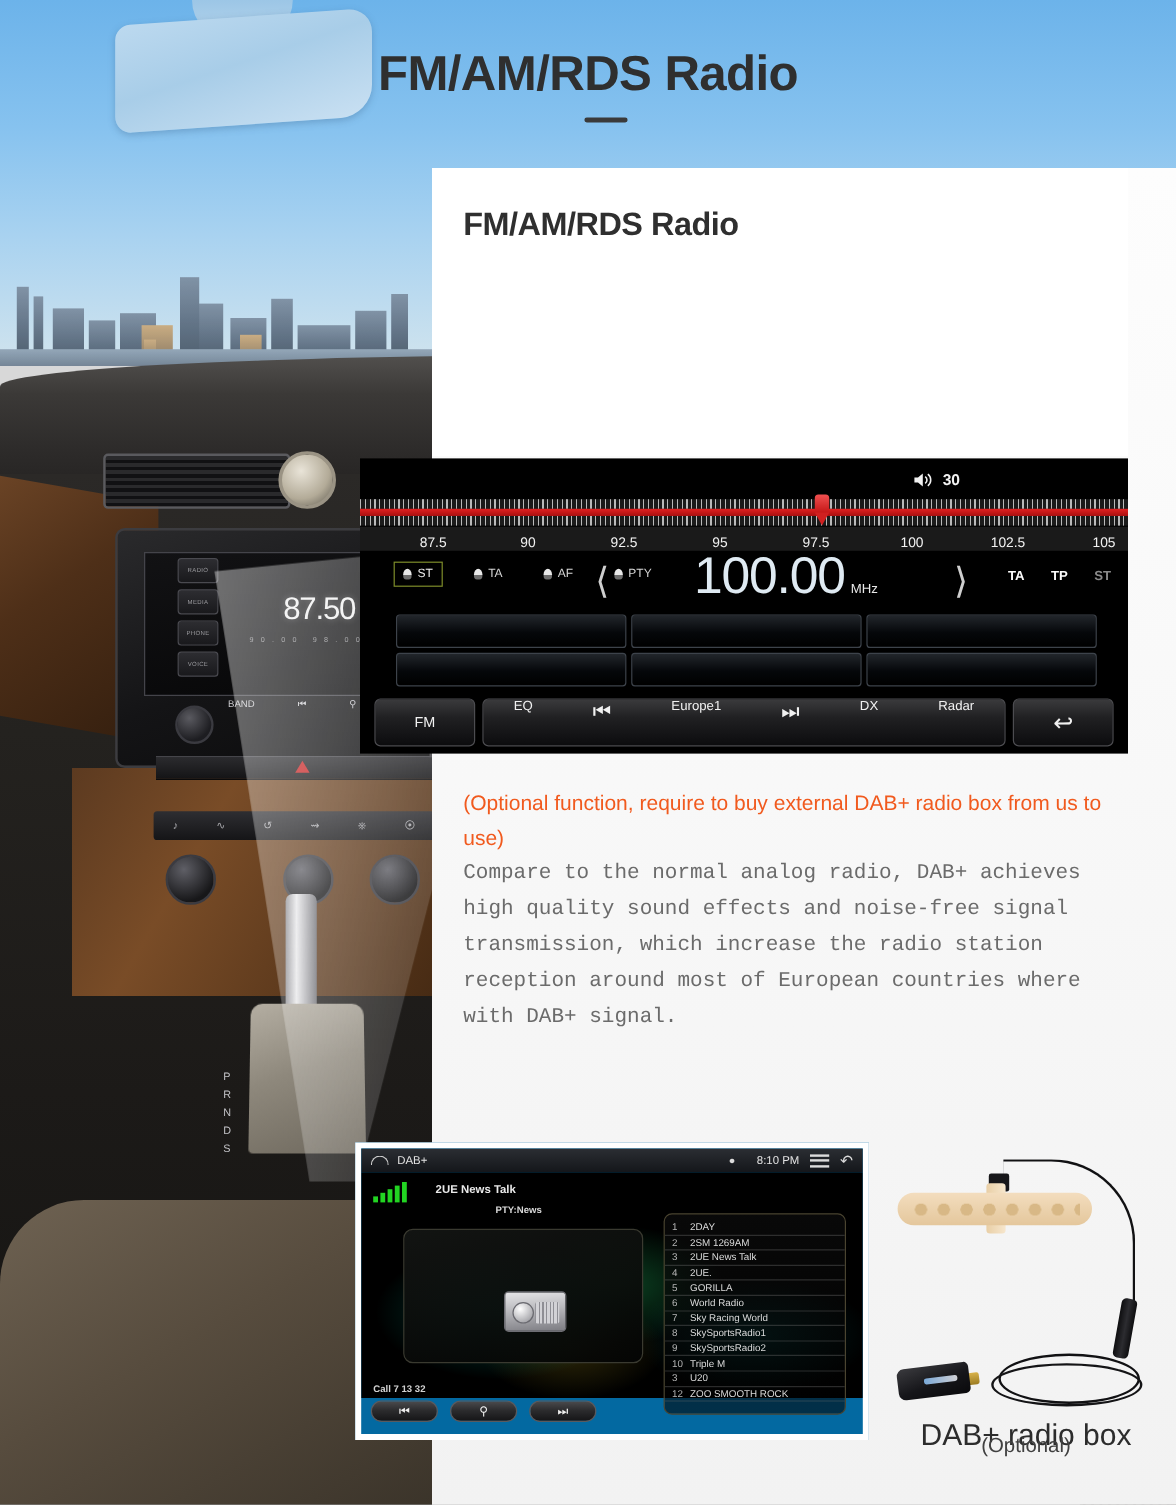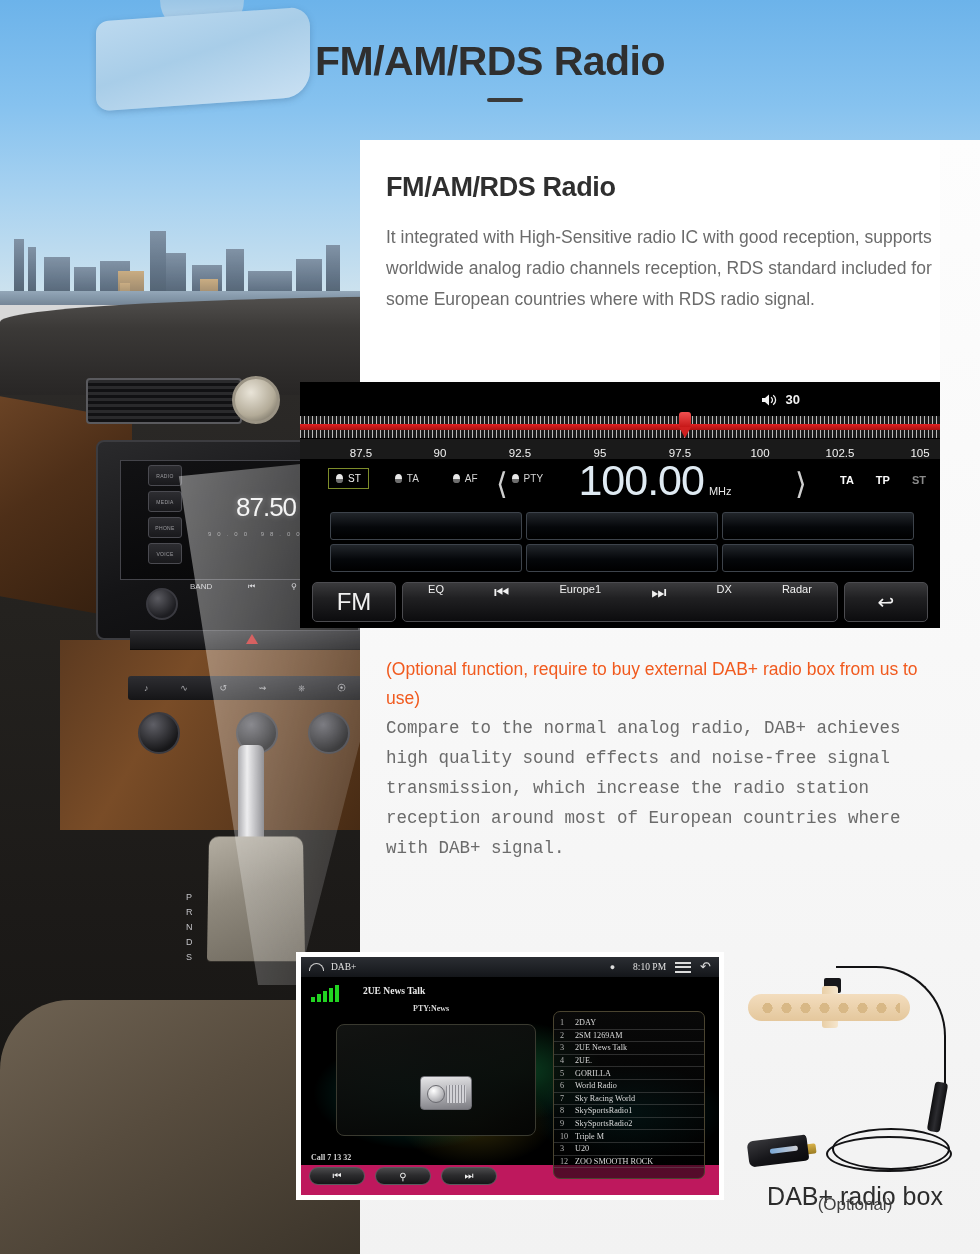--- a/index.html
+++ b/index.html
@@ -294,39 +294,39 @@
   }
   .fm-bottombar {
     position: absolute; left: 12px; top: 200px; width: 616px; height: 40px;
     display: flex; gap: 6px;
   }
   .btn3d {
     background: linear-gradient(180deg,#3a3a3c 0%, #202022 40%, #0c0c0e 100%);
     border: 1px solid #4c4c50; border-radius: 5px;
     color: #f1f1f1; display: flex; align-items: center; justify-content: center;
   }
-  .btn-fm { width: 84px; font-size: 24px; text-align: right; }
+  .btn-fm { width: 84px; font-size: 12px; text-align: right; }
   .btn-back { width: 84px; font-size: 20px; }
   .fm-center {
     flex: 1; display: flex; align-items: flex-start; justify-content: space-around;
     font-size: 11px;
   }
 
   
   .dabtext { position: absolute; left: 386px; top: 655px; width: 545px; }
   .dabtext h2 {
     font-size: 27px; font-weight: 700; color: #2f2f2f; margin-bottom: 14px;
   }
   .dab-opt { font-size: 17.5px; color: #f15a1e; line-height: 29px; }
   .dab-body { font-size: 17.5px; color: #6b6b6b; line-height: 30px; font-family: Liberation Mono, monospace; }
 
   
   .dabui {
     position: absolute; left: 296px; top: 952px; width: 428px; height: 248px;
-    background: #be185d; border: 5px solid #fff; overflow: hidden; font-family: Liberation Serif, serif;
+    background: #0369a1; border: 5px solid #fff; overflow: hidden;
   }
   .dab-head {
     position: absolute; left: 0; top: 0; width: 418px; height: 20px;
     background: linear-gradient(180deg,#2b2e33,#14161a);
     display: flex; align-items: center; padding: 0 8px;
     color: #e2e2e2; font-size: 9.5px;
   }
   .dab-home {
     width: 15px; height: 8px; border: 1.4px solid #cfcfcf;
     border-bottom: none; border-radius: 8px 8px 0 0; margin-right: 7px;
@@ -574,21 +574,20 @@
     <div class="beam"></div>
   </div>
 
   <div class="hero-title">FM/AM/RDS Radio</div>
   <div class="hero-rule"></div>
 
   <div class="col-white"></div>
 
   <div class="card1">
     <h2>FM/AM/RDS Radio</h2>
-    <p>It integrated with High-Sensitive radio IC with good reception, supports worldwide analog radio channels reception, RDS standard included for some European countries where with RDS radio signal.</p>
   </div>
 
   <div class="fmui">
 
     <div class="fm-vol">
       <svg class="spk" width="16" height="14" viewBox="0 0 16 14">
         <path d="M1 5h3l4-3.5v11L4 9H1z" fill="#f2f2f2"></path>
         <path d="M10 4.2a3.4 3.4 0 010 5.6" stroke="#f2f2f2" stroke-width="1.3" fill="none"></path>
         <path d="M12.2 2.2a6 6 0 010 9.6" stroke="#f2f2f2" stroke-width="1.3" fill="none"></path>
       </svg>

